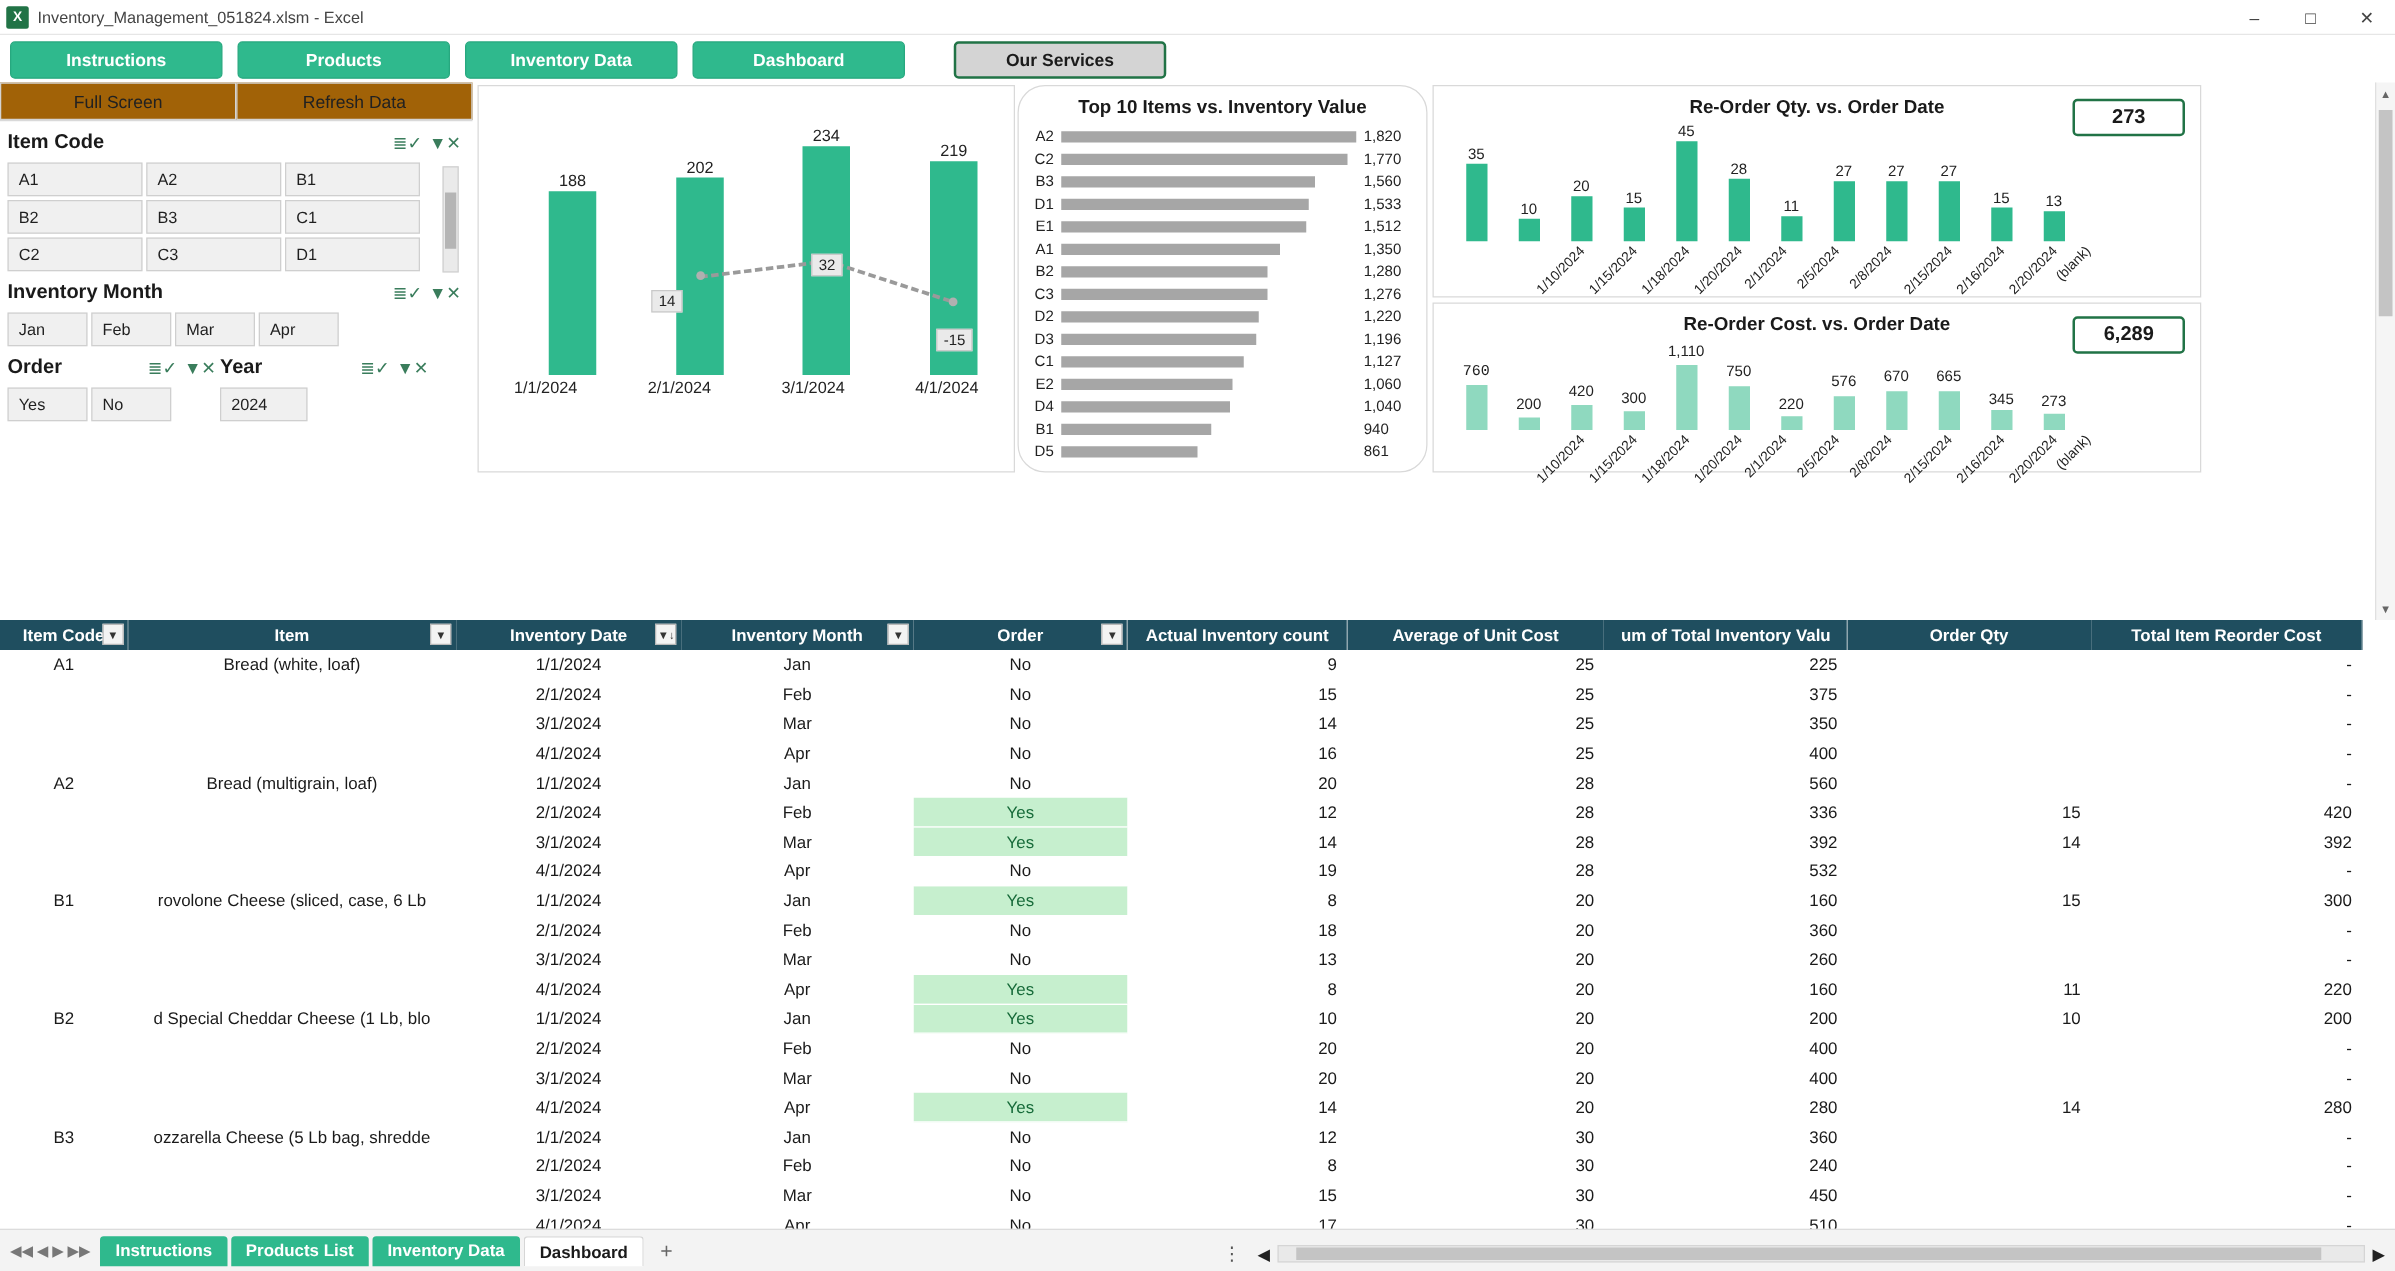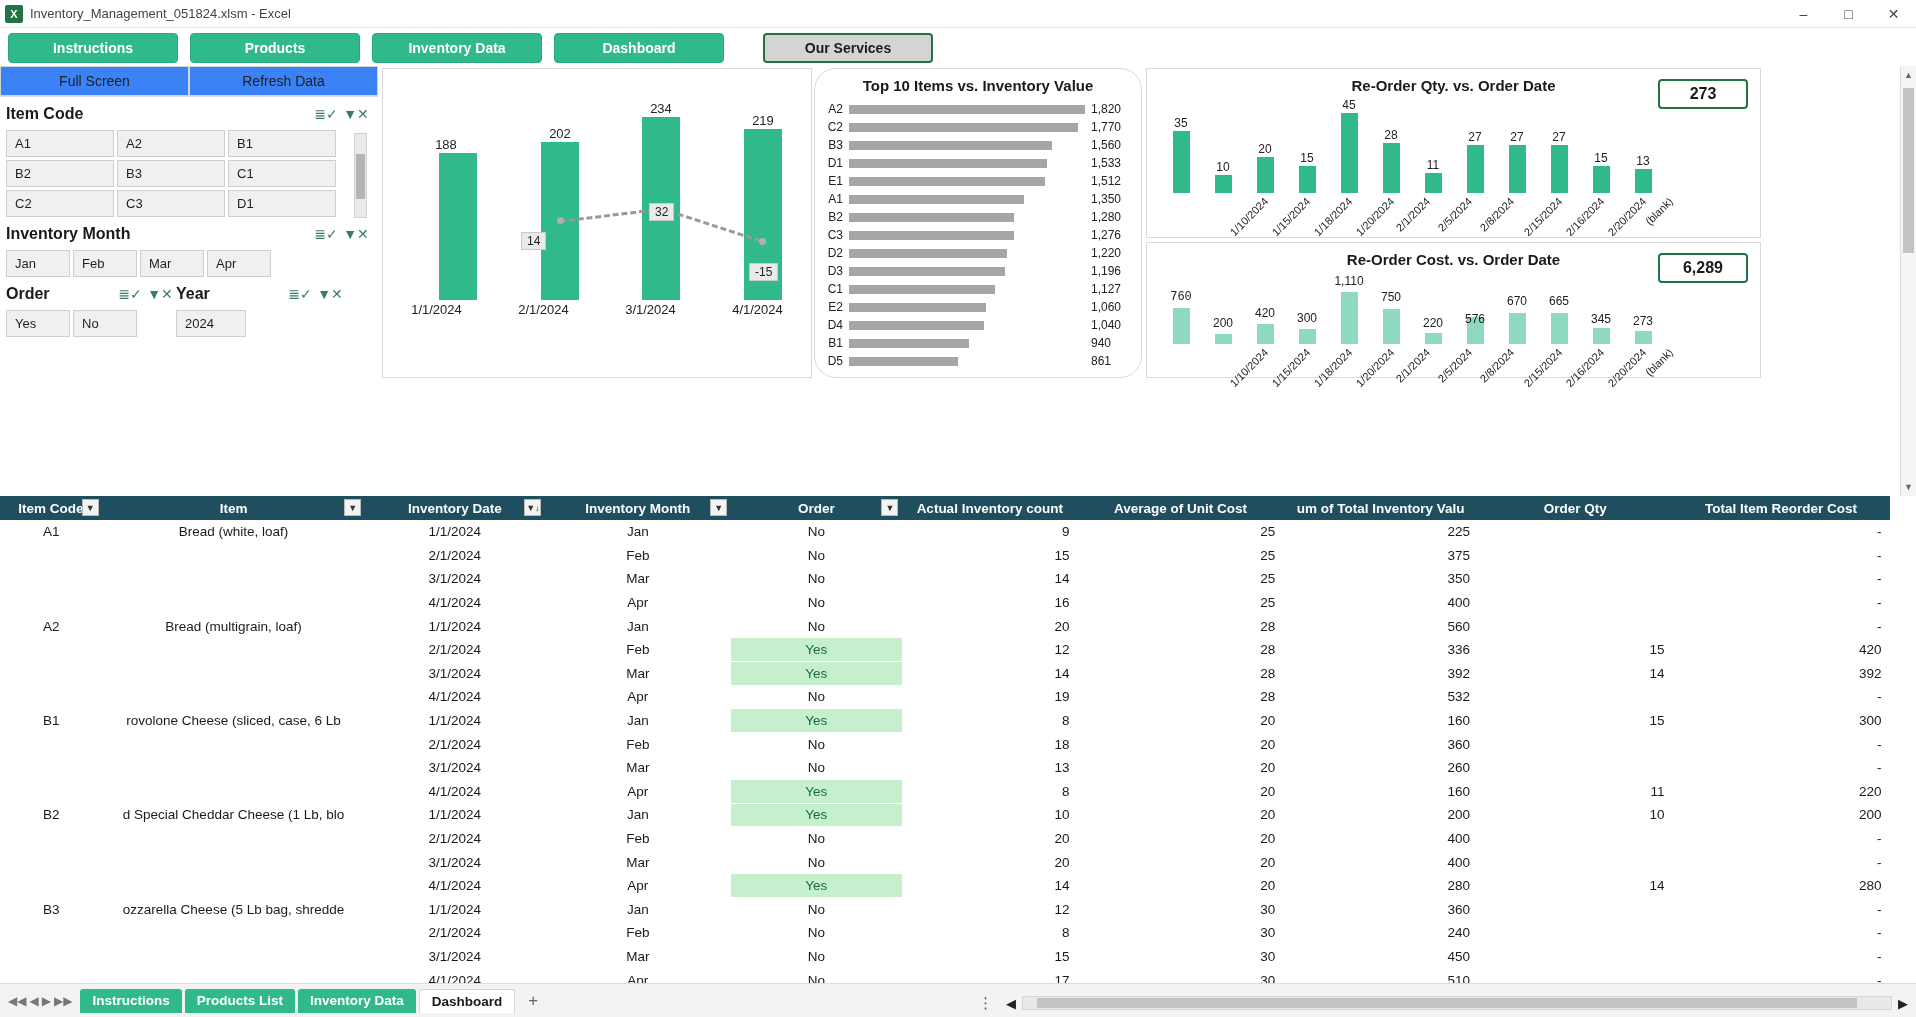--- a/index.html
+++ b/index.html
@@ -43,21 +43,21 @@
   }
 
   
   .work { position:relative; height:430px; }
 
   
   .leftpanel { position:absolute; left:0; top:0; width:378px; }
   .topbtns { display:flex; border-bottom:1px solid #d9d9d9; }
   .topbtn {
     flex:1; height:30px; display:flex; align-items:center; justify-content:center;
-    font-size:14px; border:1px solid #d4d4d4; background:#3b82f6;
+    font-size:14px; border:1px solid #d4d4d4; background:#a16207;
   }
   .slicer { padding:4px 6px 0 6px; position:relative; }
   .slicer-head { display:flex; align-items:center; height:26px; }
   .slicer-title { font-size:16px; font-weight:bold; color:#1a1a1a; flex:1; }
   .slicer-icons { display:flex; gap:10px; padding-right:6px; }
   .sicon { width:20px; height:18px; color:#3a7d5c; font-size:14px; display:flex; align-items:center; justify-content:center; }
   .tilegrid { display:flex; flex-wrap:wrap; gap:3px; margin-top:3px; position:relative; }
   .tile {
     width:108px; height:27px; background:#f0f0f0; border:1px solid #cfcfcf;
     display:flex; align-items:center; padding-left:8px; font-size:13px; color:#1f1f1f;
@@ -267,21 +267,21 @@
   </div>
 
   <div class="panel combo">
     <div class="combo-plot">
 
       <div class="col-bar" style="left:40px; height:147px;"></div>
       <div class="col-bar" style="left:142px; height:158px;"></div>
       <div class="col-bar" style="left:243px; height:183px;"></div>
       <div class="col-bar" style="left:345px; height:171px;"></div>
 
-      <div class="col-lbl" style="left:28px; top:62px; width:38px; text-align:center;">188</div>
+      <div class="col-lbl" style="left:40px; top:62px; width:38px; text-align:center;">188</div>
       <div class="col-lbl" style="left:142px; top:51px; width:38px; text-align:center;">202</div>
       <div class="col-lbl" style="left:243px; top:26px; width:38px; text-align:center;">234</div>
       <div class="col-lbl" style="left:345px; top:38px; width:38px; text-align:center;">219</div>
 
       <div class="dline" style="left:161px; top:145px; width:103px; transform:rotate(-7deg);"></div>
       <div class="dline" style="left:262px; top:132px; width:105px; transform:rotate(18deg);"></div>
       <div class="dpoint" style="left:158px; top:142px;"></div>
       <div class="dpoint" style="left:259px; top:129px;"></div>
       <div class="dpoint" style="left:360px; top:163px;"></div>
       <div class="dlabel" style="left:122px; top:157px;">14</div>
@@ -469,21 +469,21 @@
       <div class="mini-bar light" style="left:432px; height:16px;"></div>
       <div class="mini-bar light" style="left:474px; height:13px;"></div>
 
       <div class="mini-lbl" style="left:0px;   top:2px;font-family:Liberation Mono, monospace;">760</div>
       <div class="mini-lbl" style="left:42px;  top:28px;">200</div>
       <div class="mini-lbl" style="left:84px;  top:18px;">420</div>
       <div class="mini-lbl" style="left:126px; top:23px;">300</div>
       <div class="mini-lbl" style="left:168px; top:-14px;">1,110</div>
       <div class="mini-lbl" style="left:210px; top:2px;">750</div>
       <div class="mini-lbl" style="left:252px; top:28px;">220</div>
-      <div class="mini-lbl" style="left:294px; top:24px;">576</div>
+      <div class="mini-lbl" style="left:294px; top:10px;">576</div>
       <div class="mini-lbl" style="left:336px; top:6px;">670</div>
       <div class="mini-lbl" style="left:378px; top:6px;">665</div>
       <div class="mini-lbl" style="left:420px; top:24px;">345</div>
       <div class="mini-lbl" style="left:462px; top:26px;">273</div>
     </div>
     <div style="position:relative; height:40px; margin:0 14px;">
       <div class="xtick" style="left:52px;  top:2px;">1/10/2024</div>
       <div class="xtick" style="left:94px;  top:2px;">1/15/2024</div>
       <div class="xtick" style="left:136px; top:2px;">1/18/2024</div>
       <div class="xtick" style="left:178px; top:2px;">1/20/2024</div>

